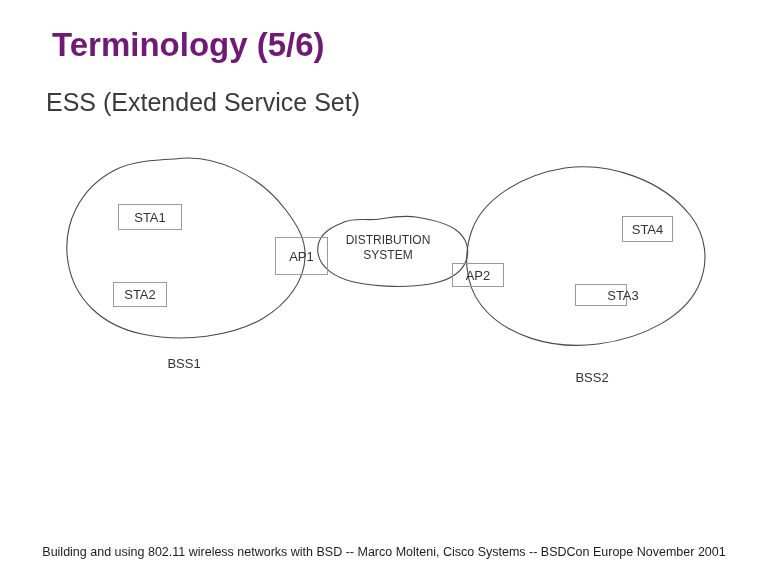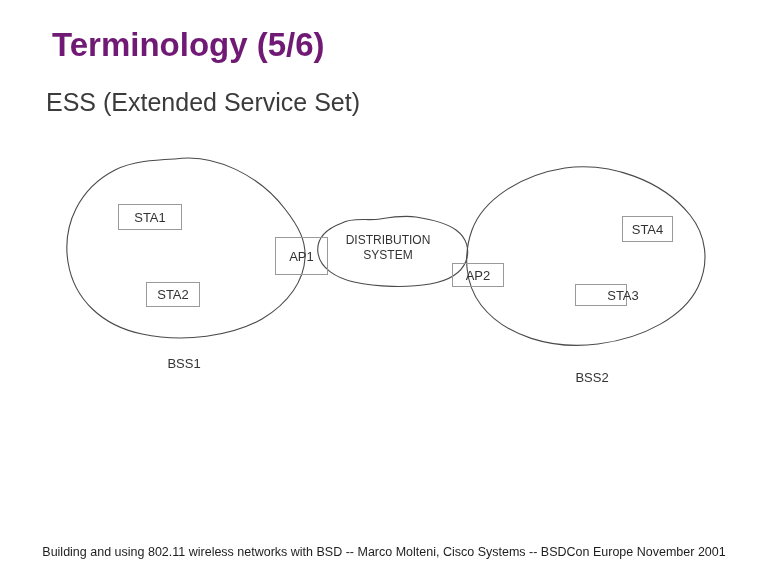--- a/index.html
+++ b/index.html
@@ -23,21 +23,21 @@
   .blob { fill: none; stroke: #4a4a4a; stroke-width: 1.1; }
 
   .node-box {
     position: absolute;
     border: 1px solid #9a9a9a;
     background: transparent;
     display: flex; align-items: center; justify-content: center;
     font-size: 13px; color: #333333; white-space: nowrap;
   }
   .box-sta1 { left: 118px; top: 204px; width: 64px; height: 26px; }
-  .box-sta2 { left: 113px; top: 282px; width: 54px; height: 25px; margin-left: 33px; }
+  .box-sta2 { left: 113px; top: 282px; width: 54px; height: 25px; }
   .box-ap1  { left: 275px; top: 237px; width: 53px; height: 38px; }
   .box-ap2  { left: 452px; top: 237px; width: 52px; height: 24px; margin-top: 26px; }
   .box-sta4 { left: 622px; top: 216px; width: 51px; height: 26px; }
   .box-sta3 { left: 575px; top: 284px; width: 52px; height: 22px; padding-left: 44px; }
 
   .ds-label {
     position: absolute; left: 326px; top: 233px; width: 124px;
     text-align: center; font-size: 12px; line-height: 15px;
     color: #333333;
   }

